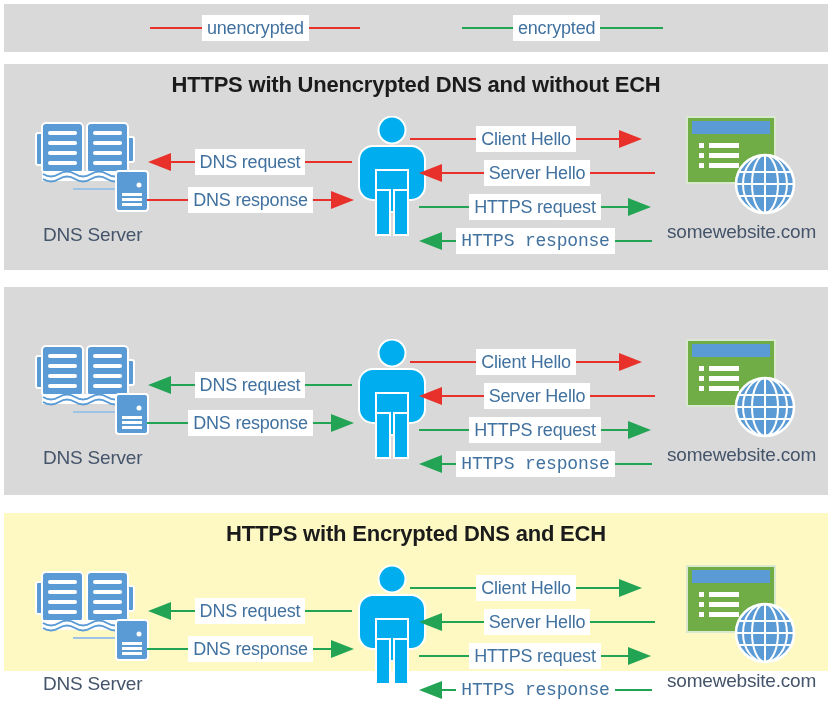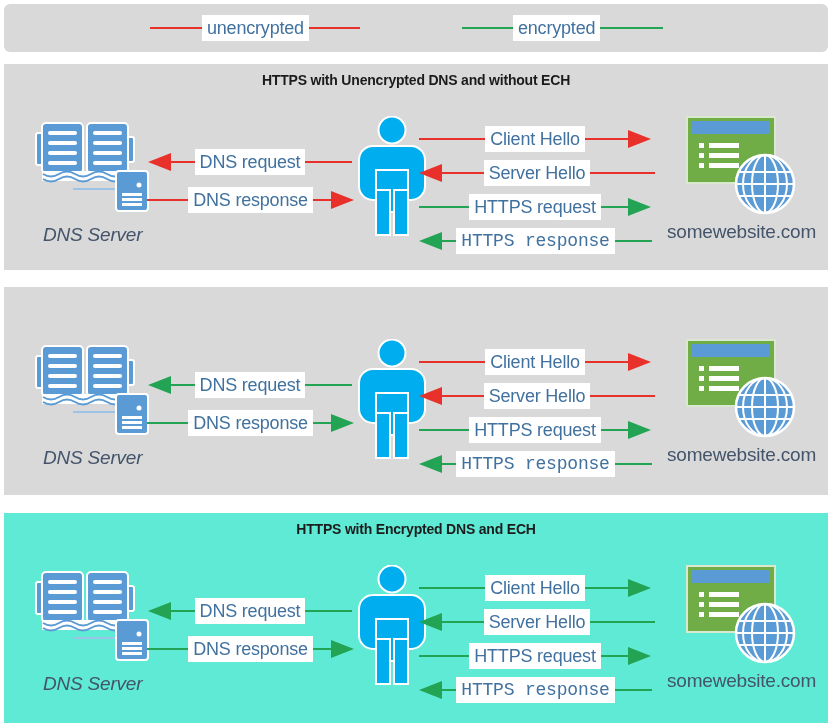--- a/index.html
+++ b/index.html
@@ -2,56 +2,56 @@
 <html><head>
 <meta charset="utf-8">
 <style>
   html,body{margin:0;padding:0;}
   body{
     width:832px;height:725px;position:relative;overflow:hidden;
     background:#ffffff;
     font-family:"Liberation Sans", sans-serif;
   }
   .band{position:absolute;left:4px;width:824px;background:#d9d9d9;}
-  .legend{top:4px;height:48px;border-radius:6px;}
+  .legend{top:4px;height:48px;}
   .panel{top:0;height:206px;}
   .panel-title{
     position:absolute;left:0;right:0;top:8px;margin:0;
-    text-align:center;font-size:14px;font-weight:bold;color:#1b1b1b;
+    text-align:center;font-size:22px;font-weight:bold;color:#1b1b1b;
     letter-spacing:-0.2px;
   }
   .legend-item{position:absolute;top:0;height:48px;display:flex;align-items:center;}
   .seg{display:block;height:2px;background:currentColor;}
   .tag{
     position:relative;background:#ffffff;color:#40719f;
     font-size:18px;line-height:26px;height:26px;padding:0 5px;
     white-space:nowrap;letter-spacing:-0.2px;
   }
   .arrow-row{position:absolute;height:26px;display:flex;justify-content:center;align-items:center;}
   .arrow-row .line{position:absolute;top:12px;height:2px;background:currentColor;}
   .arrow-row.dir-right .line{left:0;right:22px;}
   .arrow-row.dir-left  .line{left:22px;right:0;}
   .arrow-row .head{position:absolute;top:4px;width:0;height:0;
     border-top:9px solid transparent;border-bottom:9px solid transparent;}
   .arrow-row.dir-right .head{right:0;border-left:23px solid currentColor;}
   .arrow-row.dir-left  .head{left:0;border-right:23px solid currentColor;}
   .dns-req {left:144px;top:85px;width:204px;}
   .dns-resp{left:143px;top:123px;width:207px;}
-  .c-hello {left:415px;top:62px;width:232px;}
+  .c-hello {left:406px;top:62px;width:232px;}
   .s-hello {left:415px;top:96px;width:236px;justify-content:center;}
   .h-req   {left:415px;top:130px;width:232px;}
   .h-resp  {left:415px;top:164px;width:233px;font-family:Liberation Mono, monospace;}
   .icon{position:absolute;}
   .book-icon{left:31px;top:58px;}
   .server-icon{left:111px;top:106px;}
   .connector{position:absolute;left:69px;top:124px;width:46px;height:2px;background:#9dc3e6;}
   .person-icon{left:353px;top:52px;}
   .website-icon{left:682px;top:52px;}
   .caption{position:absolute;font-size:19px;color:#44546a;letter-spacing:-0.2px;}
-  .dns-caption{left:39px;top:160px;font-style:italic;}
+  .dns-caption{left:39px;top:160px;}
   .site-caption{left:663px;top:157px;}
 </style>
 </head>
 <body>
 
 <header class="band legend" style="background: rgb(217, 217, 217);">
   <div class="legend-item" style="left: 146px; color: rgb(232, 49, 42);">
     <i class="seg" style="width:52px"></i>
     <span class="tag">unencrypted</span>
     <i class="seg" style="width:51px"></i>
@@ -285,21 +285,21 @@
             <line x1="53" y1="56" x2="105" y2="56"></line>
             <line x1="53" y1="80" x2="105" y2="80"></line>
           </g>
         </g>
       </svg>
     </div>
 
     <div class="caption site-caption">somewebsite.com</div>
   </section>
 
-  <section class="band panel" style="top: 513px; height: 210px; background: #5eead4;">
+  <section class="band panel" style="top: 513px; height: 158px; background: #fef9c3;">
     <h2 class="panel-title">HTTPS with Encrypted DNS and ECH</h2>
 
     <div class="icon book-icon">
       <svg width="100" height="62" viewBox="0 0 100 62">
         <g fill="#5b9bd5" stroke="#ffffff" stroke-width="2">
           <rect x="1" y="11" width="10" height="32" rx="2"></rect>
           <rect x="89" y="15" width="10" height="25" rx="2"></rect>
           <rect x="7" y="1" width="41" height="50" rx="4"></rect>
           <rect x="52" y="1" width="41" height="50" rx="4"></rect>
         </g>

